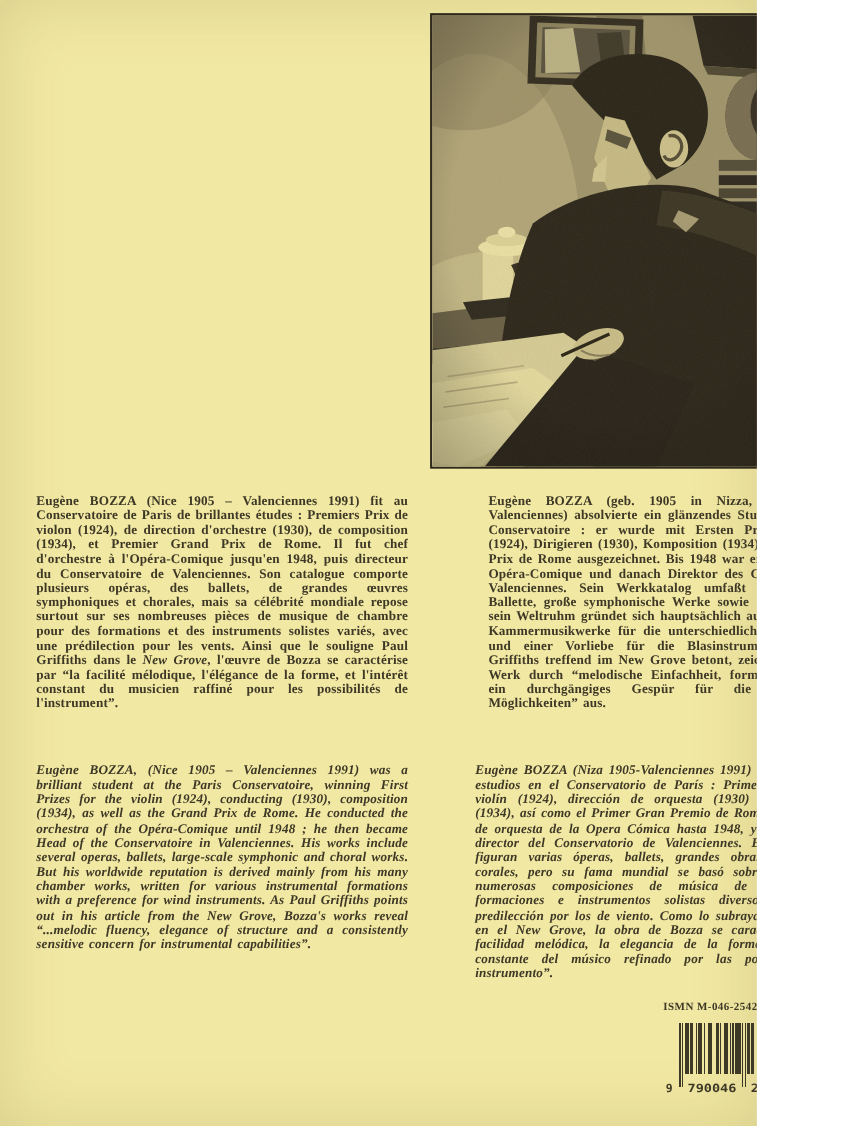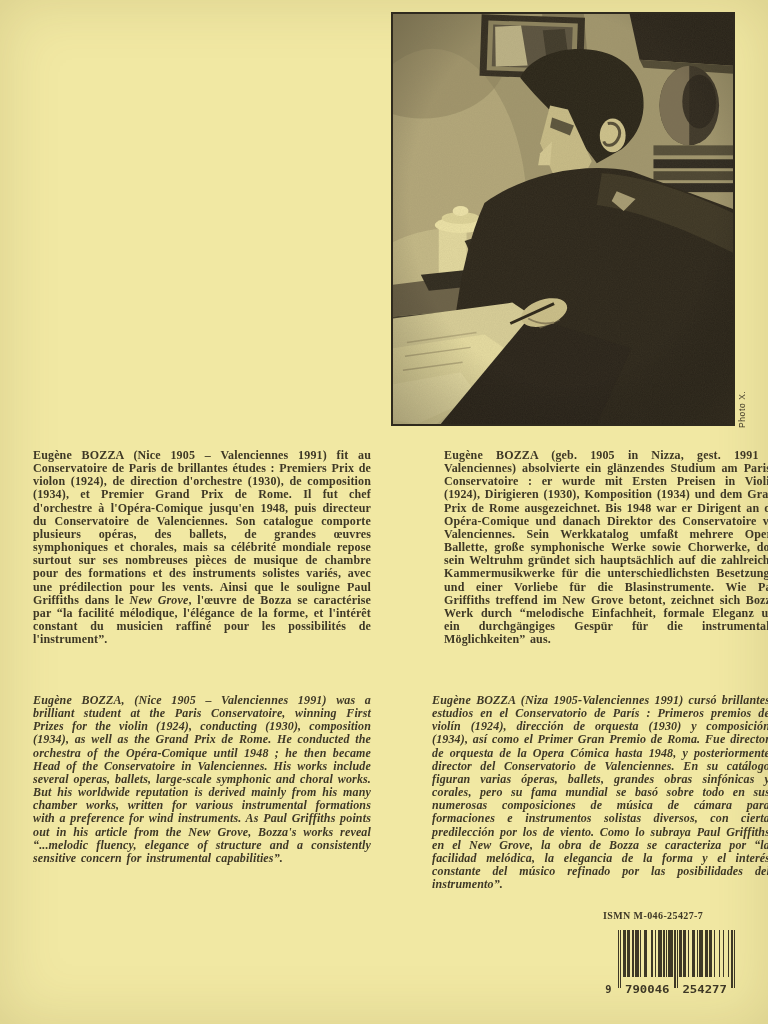--- a/index.html
+++ b/index.html
@@ -1,18 +1,18 @@
 <!DOCTYPE html>
 <html style="--ink: #3e3826;"><head>
 <meta charset="utf-8">
 <style>
   html,body{margin:0;padding:0;}
   :root{ --ink:#3e3826; }
   .page{
-    position:relative; width:768px; height:1024px; overflow:hidden;
+    position:relative; width:688px; height:1024px; overflow:hidden;
     background:#f1e8a3;
     box-shadow: inset 0 0 60px rgba(110,95,40,.18);
     font-family:"Liberation Serif", serif;
     color:var(--ink);
   }
   .photo-frame{
     position:absolute; left:391px; top:12px; width:344px; height:414px;
     border:2px solid #2f2a1e; box-sizing:border-box; background:#a2976e;
   }
   .photo-frame svg{ display:block; width:100%; height:100%; }

